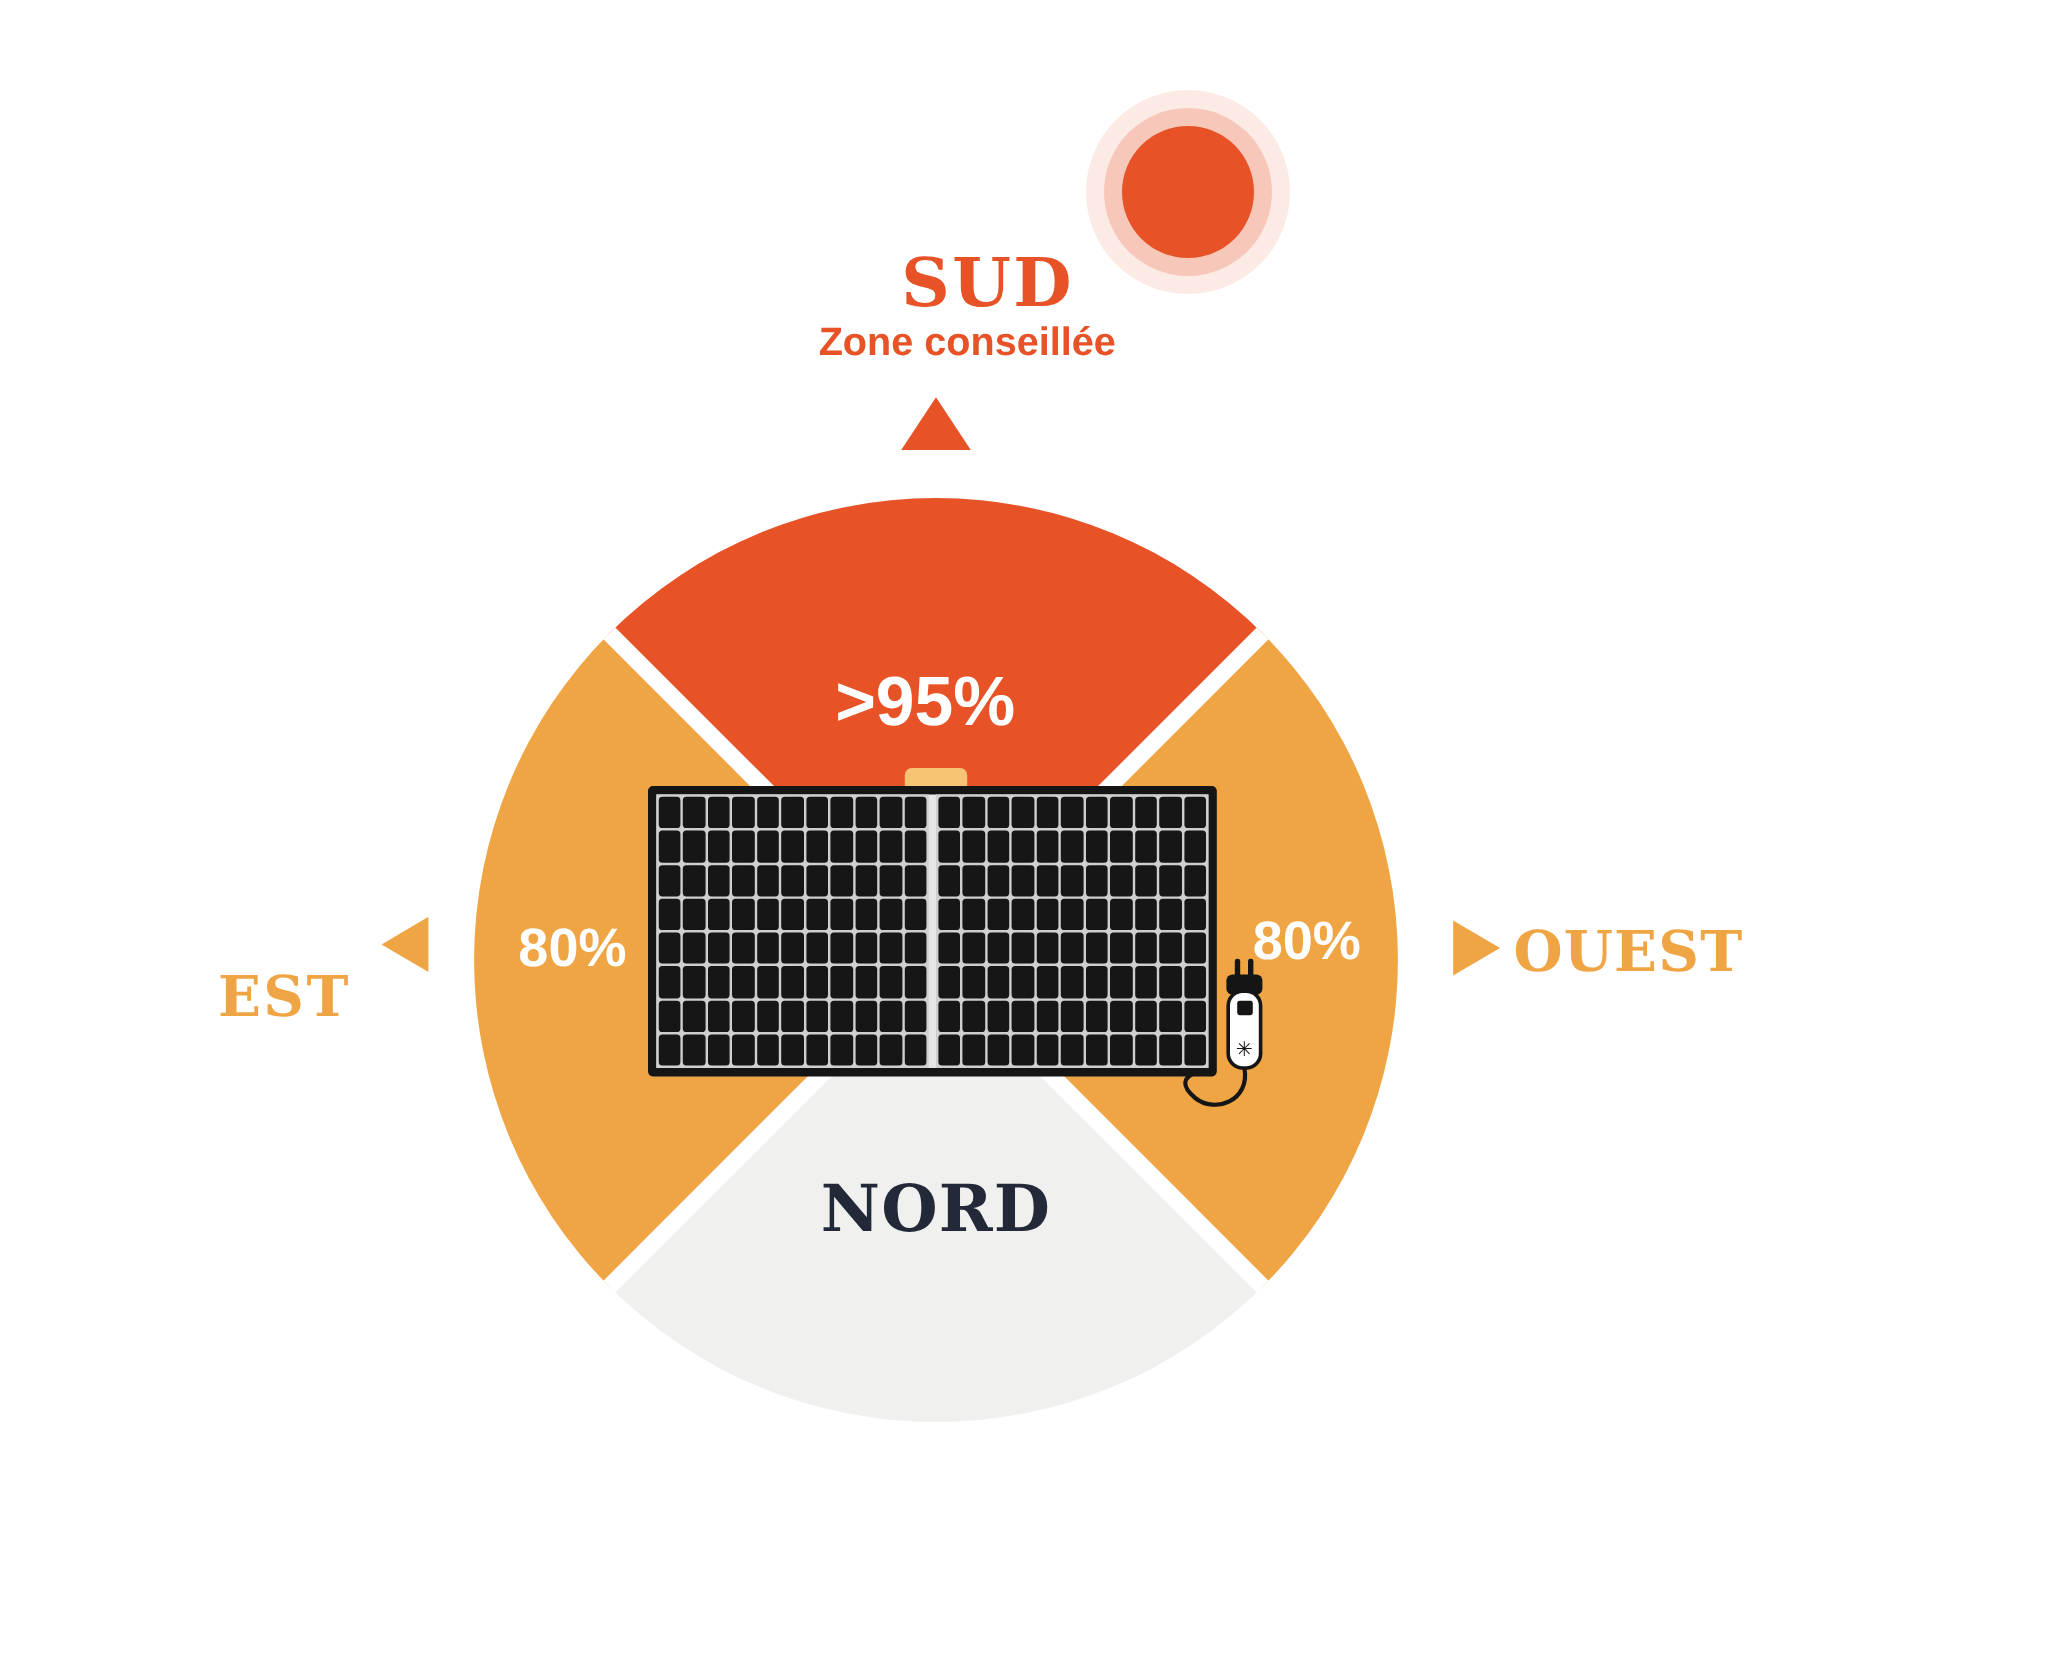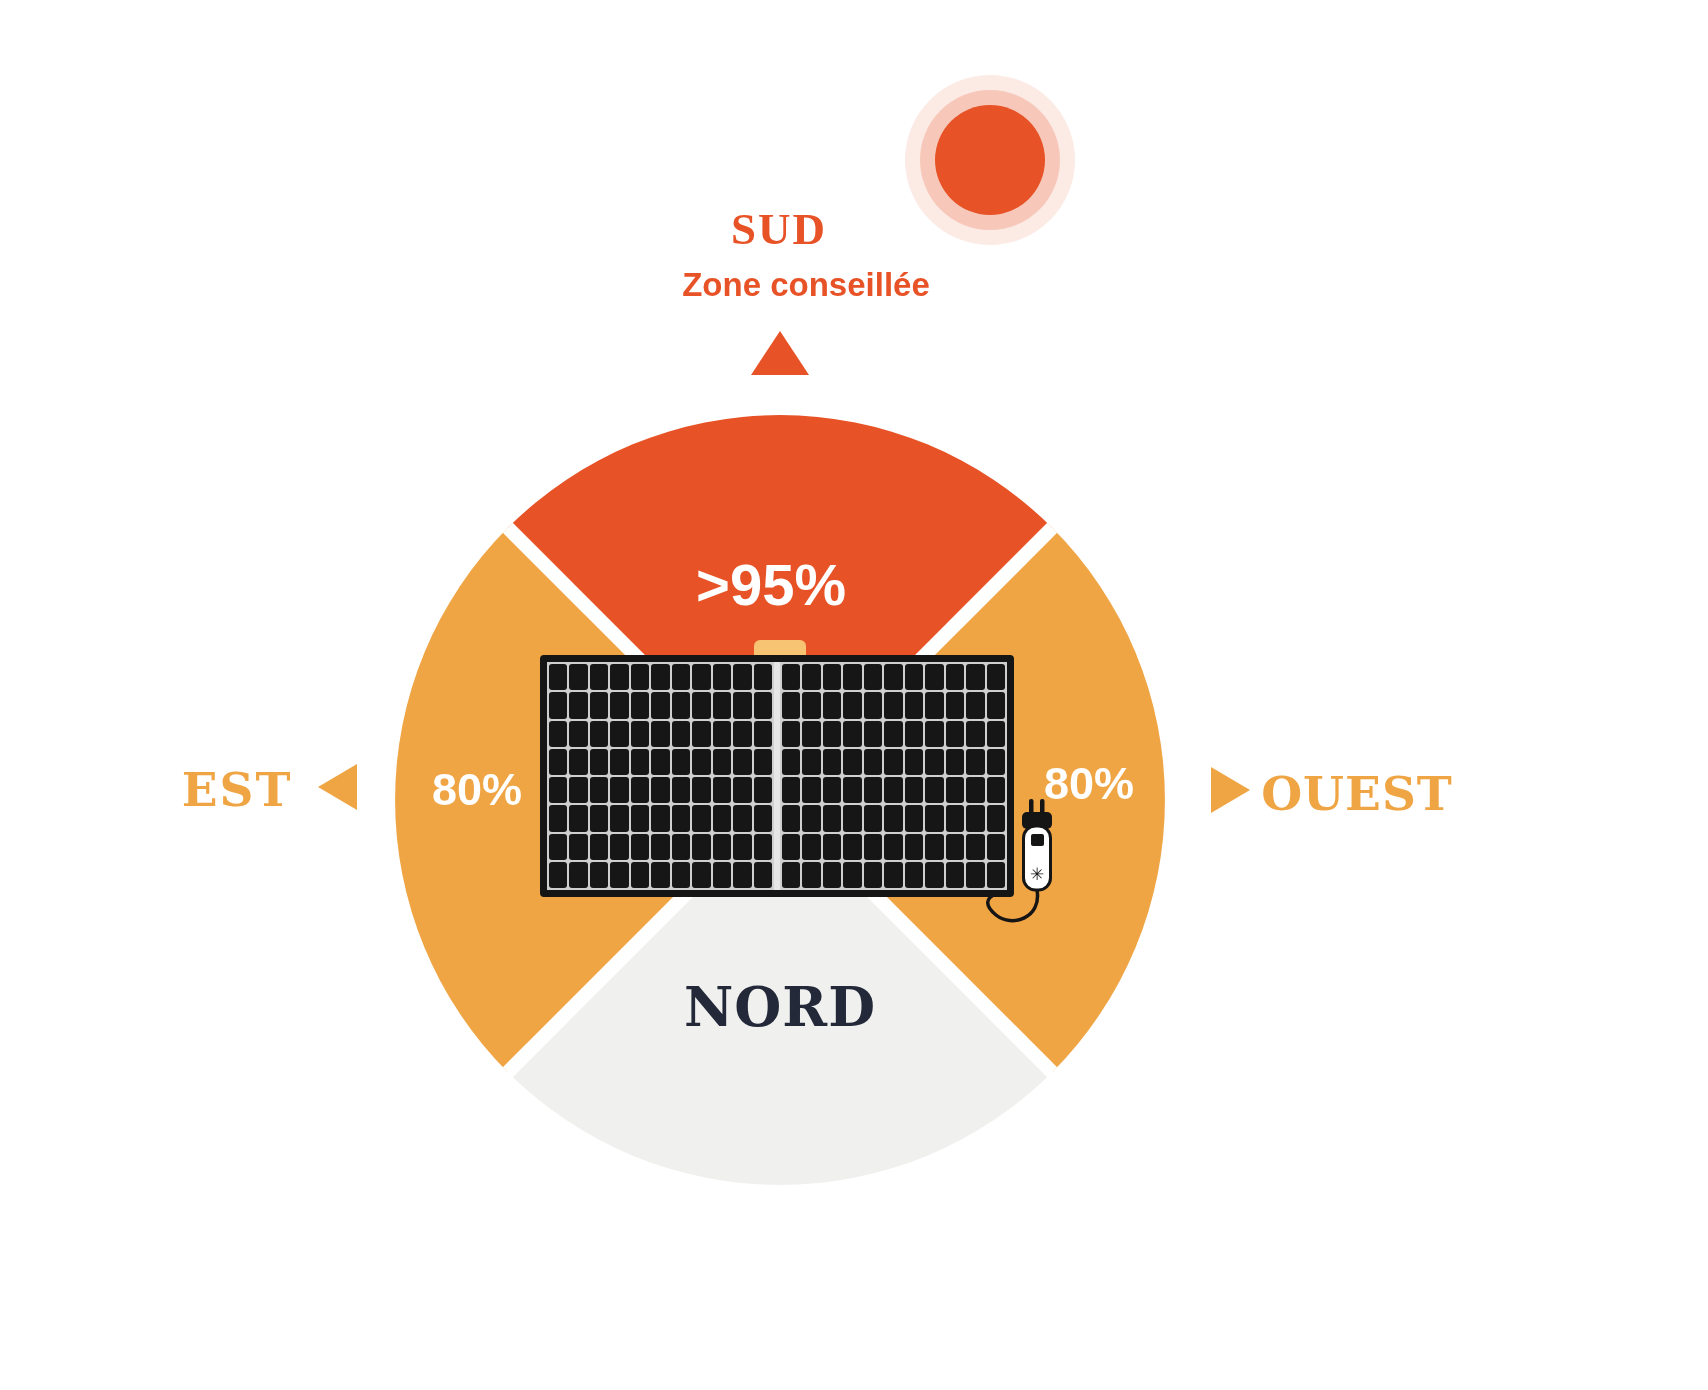--- a/index.html
+++ b/index.html
@@ -12,28 +12,28 @@
   .centered { transform:translateX(-50%); text-align:center; white-space:nowrap; }
   .serif { font-family:"DejaVu Serif", serif; font-weight:700; }
 
   svg.layer { position:absolute; left:0; top:0; pointer-events:none; }
 
   .fill-red   { fill:var(--red); }
   .fill-amber { fill:var(--amber); }
   .fill-gray  { fill:var(--gray); }
   .fill-tab   { fill:var(--tab); }
 
-  .sud-label   { top:203px; left:779px; font-size:45px; color:var(--red); letter-spacing:2px;font-family:Liberation Serif, serif; }
+  .sud-label   { top:203px; left:823px; font-size:56px; color:var(--red); letter-spacing:2px; }
   .sud-sub     { top:266px; left:806px; font-size:33px; color:var(--red); font-weight:600; }
   .south-value { top:551px; left:771px; font-size:58px; color:#ffffff; font-weight:600; }
   .east-value  { top:764px; left:477px; font-size:45px; color:#ffffff; font-weight:600; }
   .west-value  { top:758px; left:1089px; font-size:45px; color:#ffffff; font-weight:600; }
   .nord-label  { top:975px; left:780px; font-size:54px; color:var(--dark); letter-spacing:1px;text-align:center; }
   .nord-sub    { top:1035px; left:779px; font-size:33px; color:var(--dark); font-weight:600; }
-  .est-label   { top:762px; left:237px; font-size:47px; color:var(--amber); letter-spacing:2px; }
+  .est-label   { top:804px; left:237px; font-size:47px; color:var(--amber); letter-spacing:2px; }
   .ouest-label { top:766px; left:1357px; font-size:47px; color:var(--amber); letter-spacing:1px; }
 
   
   .panel {
     left:540px; top:655px; width:474px; height:242px;
     border:7px solid #151515; border-radius:4px;
     background:#e6e6e6; display:flex; gap:6px;
   }
   .panel-half {
     flex:1; display:grid; gap:2px; padding:2px; background:#cfcfcf;

